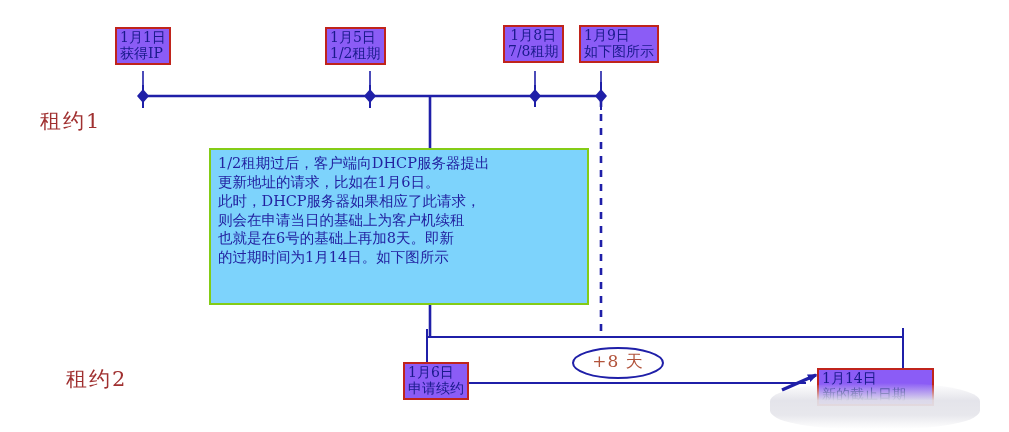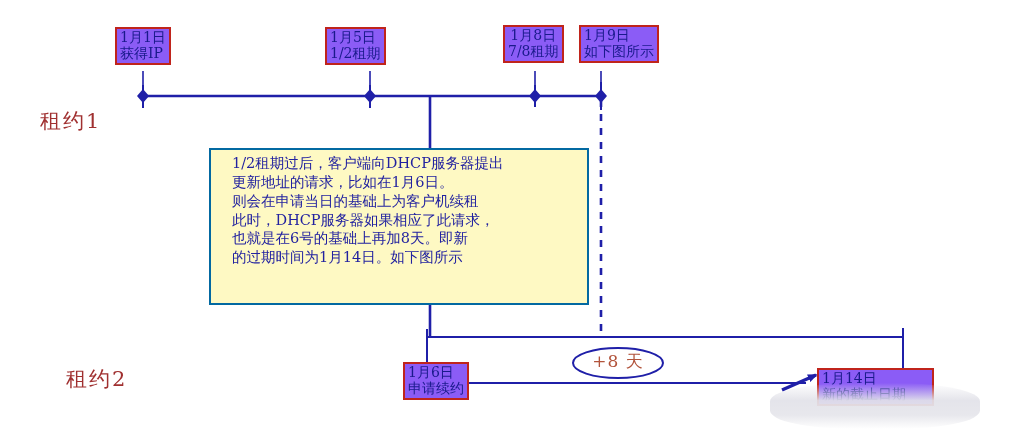--- a/index.html
+++ b/index.html
@@ -32,26 +32,26 @@
     font-size:14px;
     line-height:1.12;
     padding:1px 3px 2px 3px;
     white-space:nowrap;
     font-family:"DejaVu Serif","Liberation Serif",serif;
   }
   .box .ln{display:block;}
 
   
   .note{
-    border:2px solid #0369a1;
-    background:#fef9c3;
+    border:2px solid #84cc16;
+    background:#7dd3fc;
     color:#2222a0;
     font-size:14.5px;
     line-height:1.30;
-    padding:4px 6px 4px 21px;
+    padding:4px 6px 4px 7px;
     white-space:nowrap;
     font-family:"DejaVu Serif","Liberation Serif",serif;
   }
   .note .ln{display:block;}
   .plus-text{
     position:absolute;left:0;top:0;width:100%;height:100%;
     display:flex;align-items:center;justify-content:center;
     color:#b2543c;
     font-size:17px;
     letter-spacing:1px;
@@ -130,22 +130,22 @@
   </div>
 
   <div class="abs box" style="left:579px;top:25px;">
     <span class="ln">1月9日</span>
     <span class="ln">如下图所示</span>
   </div>
 
   <div class="abs note" style="left:209px;top:148px;width:380px;height:157px;">
     <span class="ln">1/2租期过后，客户端向DHCP服务器提出</span>
     <span class="ln">更新地址的请求，比如在1月6日。</span>
+    <span class="ln">此时，DHCP服务器如果相应了此请求，</span>
     <span class="ln">则会在申请当日的基础上为客户机续租</span>
-    <span class="ln">此时，DHCP服务器如果相应了此请求，</span>
     <span class="ln">也就是在6号的基础上再加8天。即新</span>
     <span class="ln">的过期时间为1月14日。如下图所示</span>
   </div>
 
   <div class="abs" style="left:573px;top:348px;width:90px;height:27px;">
     <div class="plus-text">+8 天</div>
   </div>
 
   <div class="abs box" style="left:383px;top:362px;margin-left:20px;">
     <span class="ln">1月6日</span>

